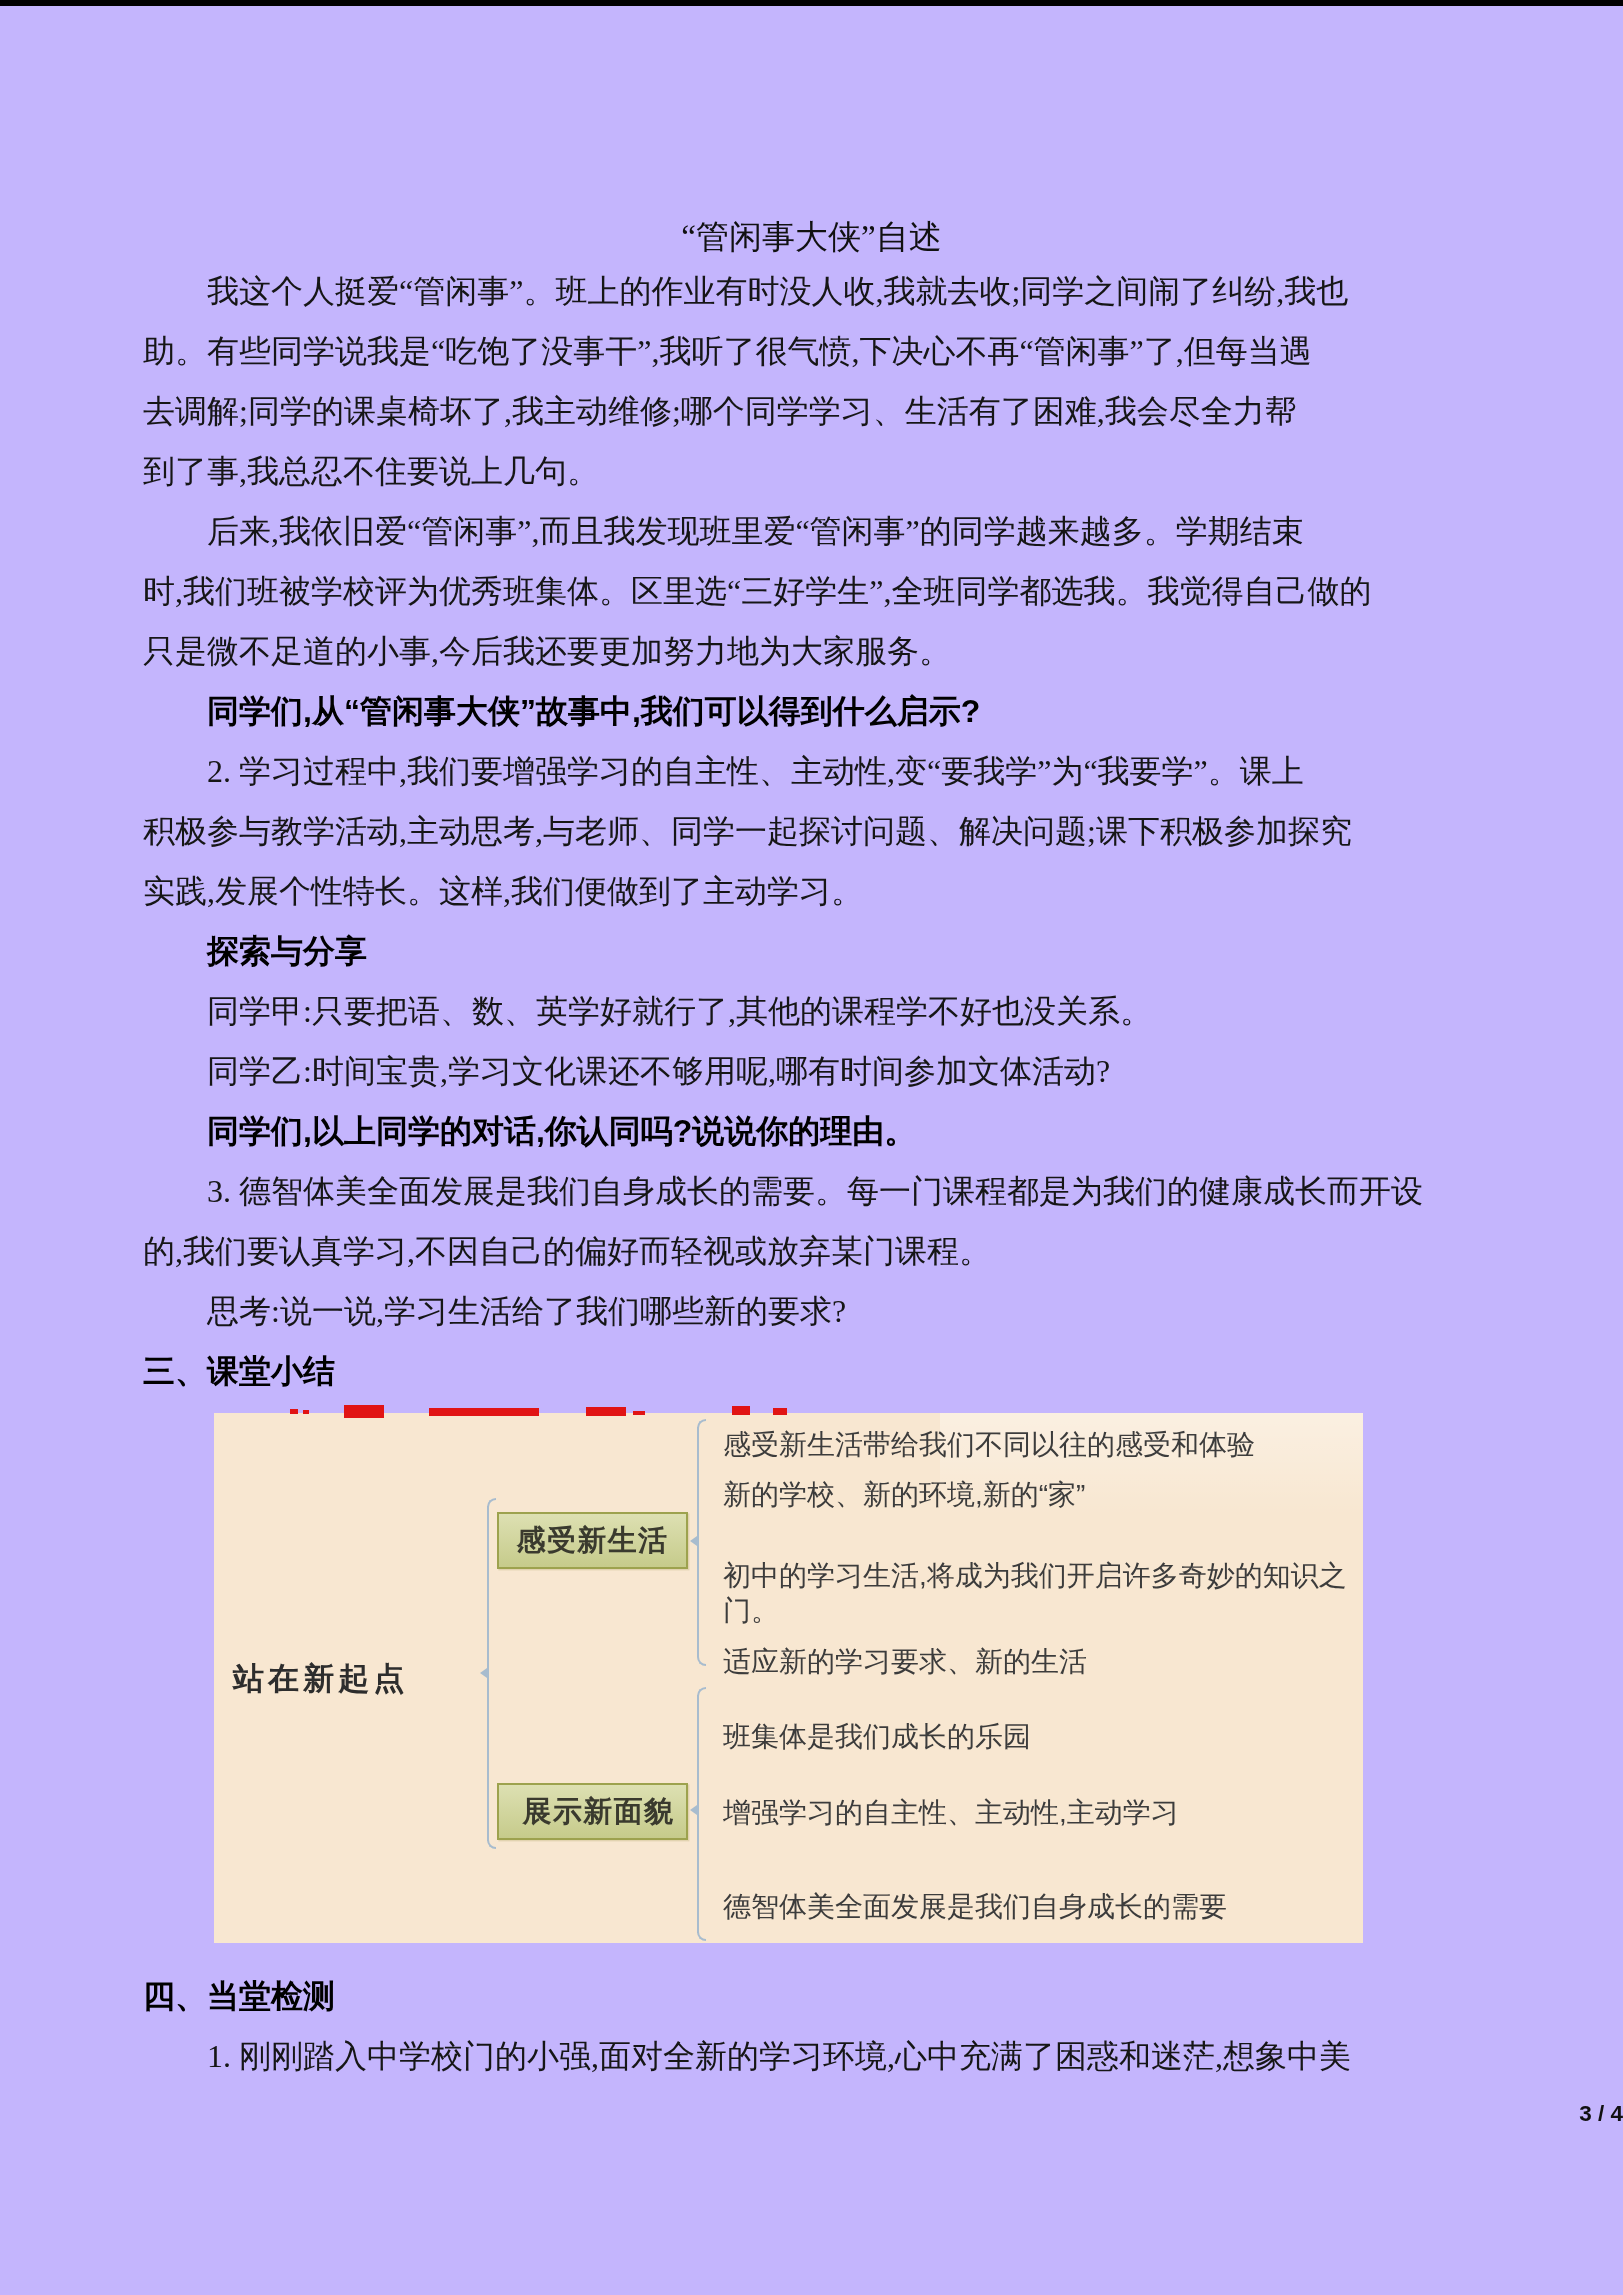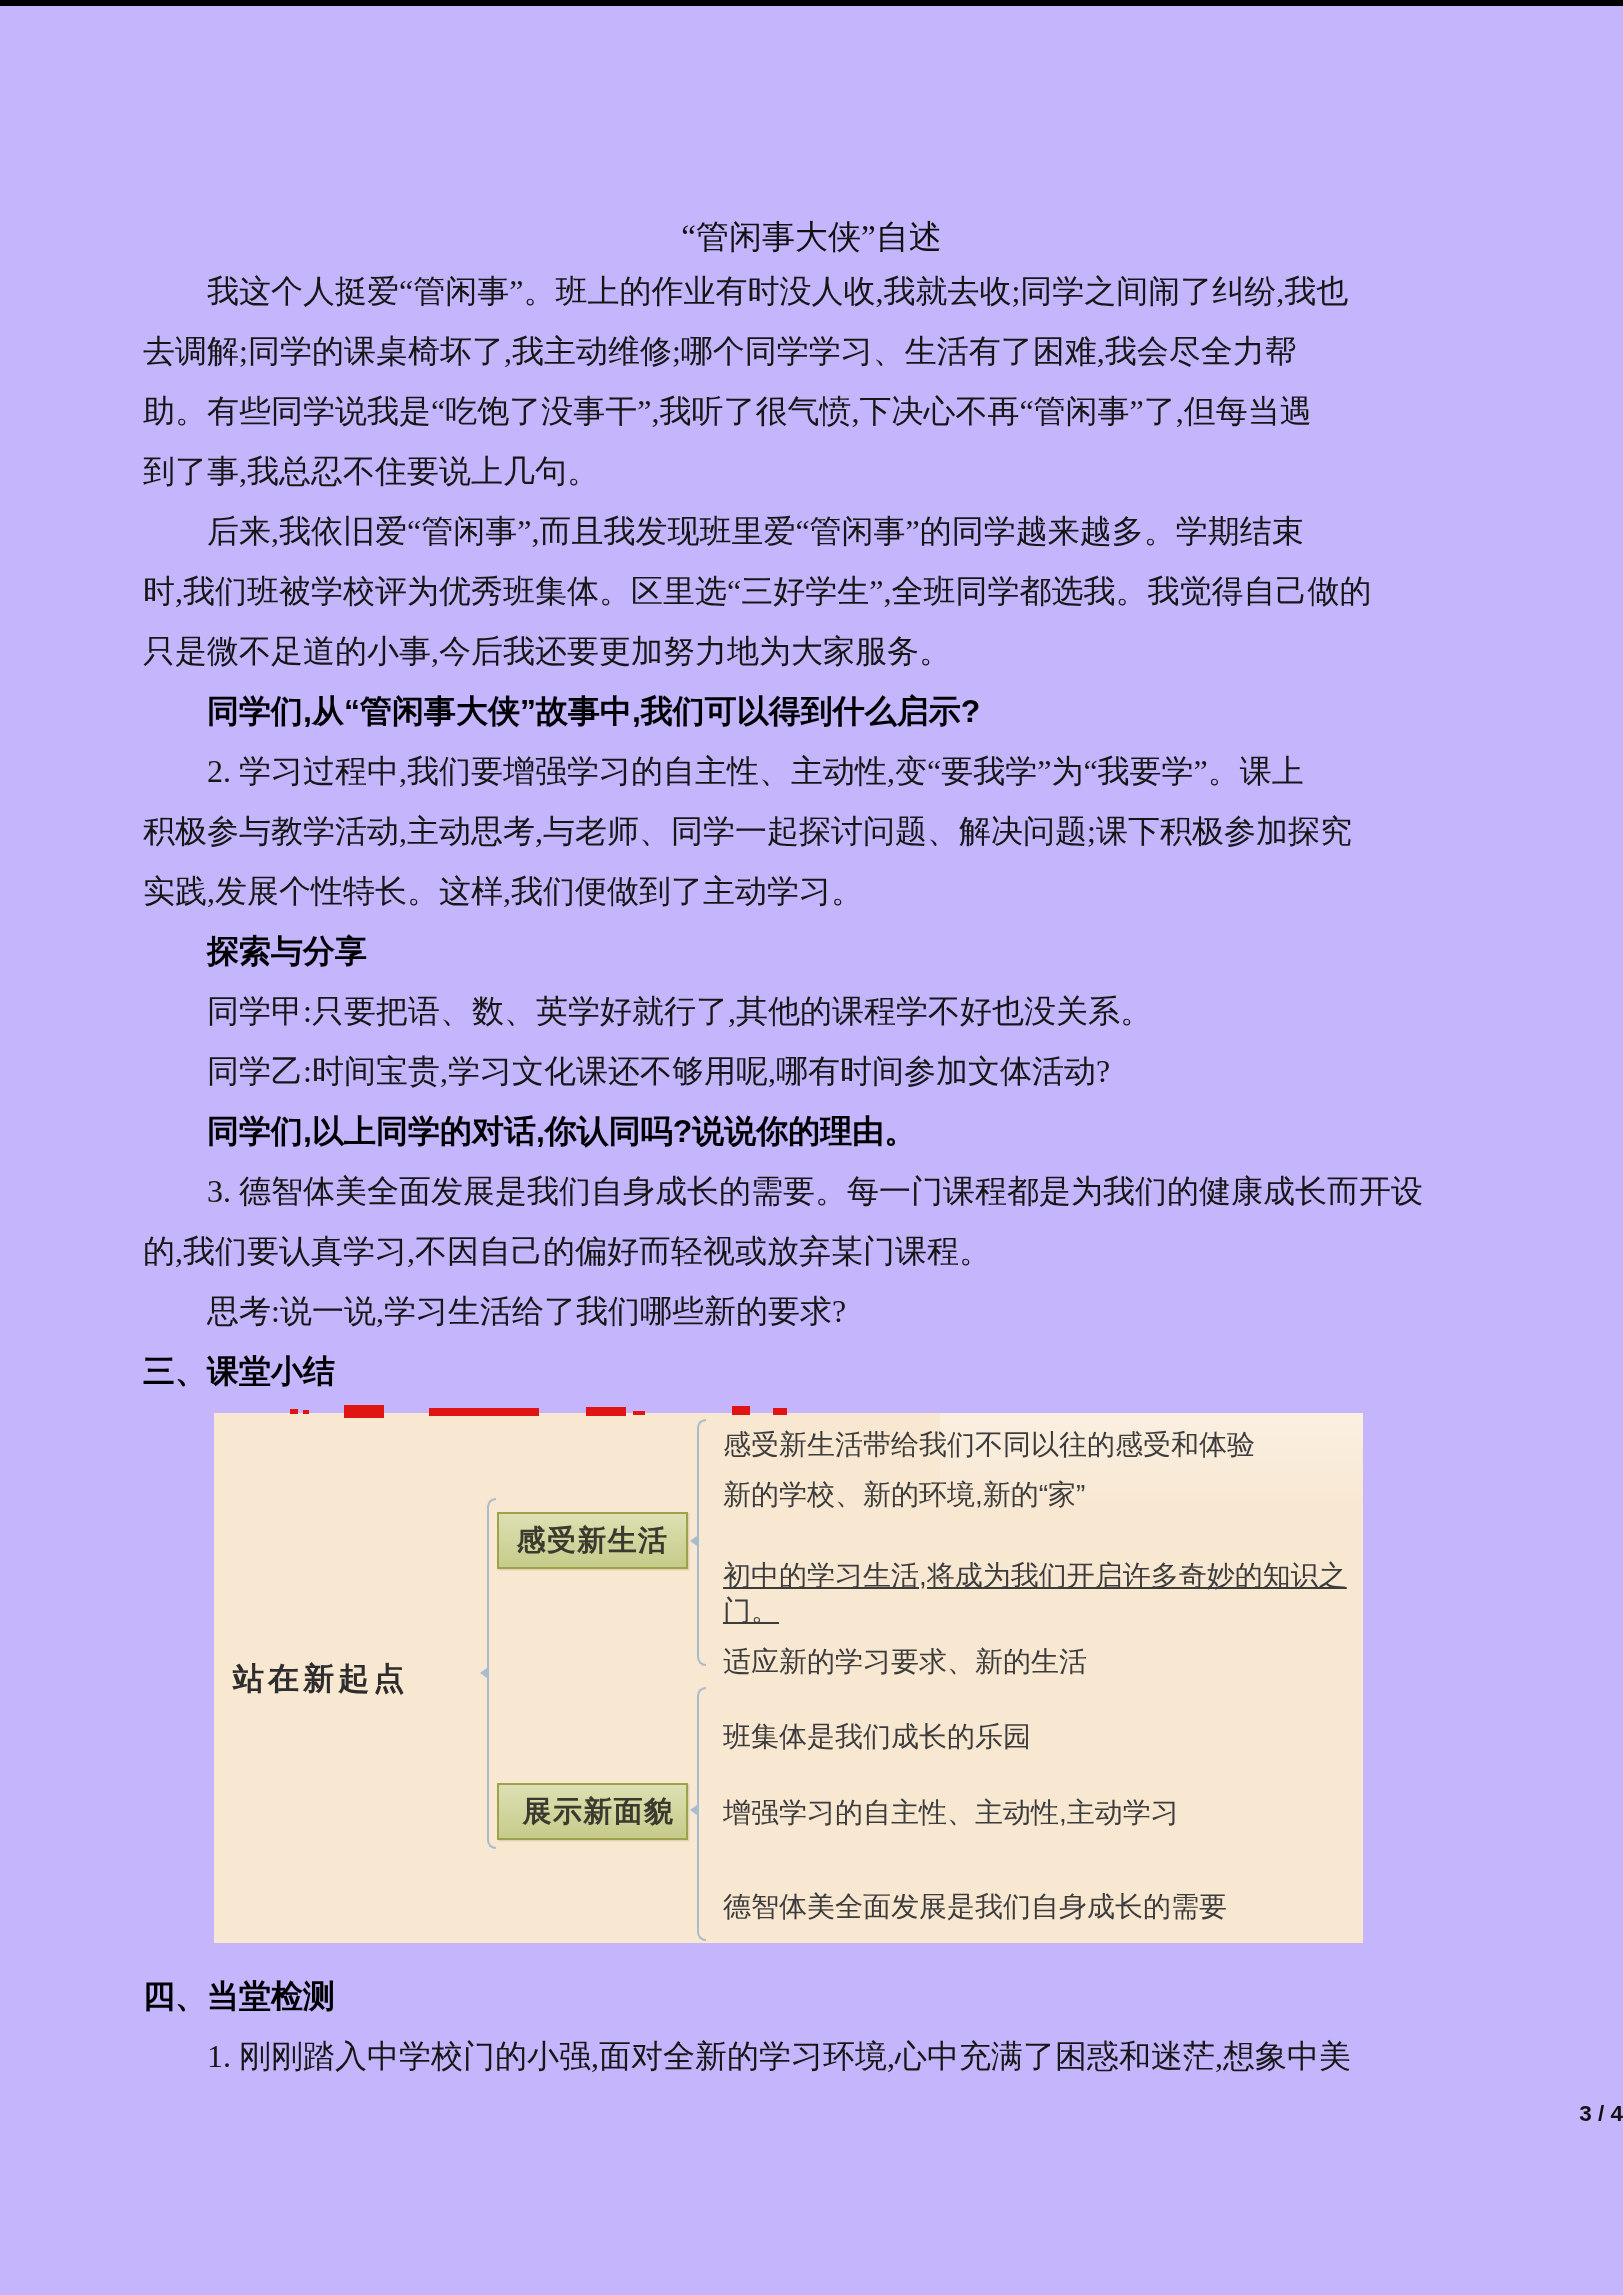--- a/index.html
+++ b/index.html
@@ -58,21 +58,21 @@
     text-align:center;line-height:53px;font-size:29px;font-weight:bold;
     color:#3a3a2e;letter-spacing:1.4px;
     box-shadow:1.4px 1.4px 0 rgba(160,150,80,.25);
   }
   #node-1{top:99px;}
   #node-2{top:370px;padding-left:12px;}
   .ditem{
     position:absolute;left:509px;height:34px;line-height:34px;
     font-size:28px;color:#3c3c3c;white-space:nowrap;
   }
-  .ditem.wrap{white-space:normal;width:634px;line-height:35px;height:auto;text-decoration:underline;}
+  .ditem.wrap{white-space:normal;width:634px;line-height:35px;height:auto;}
   
   .brace{position:absolute;width:11px;}
   .brace .bar{position:absolute;left:0;top:8.2px;bottom:8.2px;width:2px;background:#a8bcce;}
   .brace .tip{position:absolute;left:0;width:8.9px;height:9.5px;box-sizing:border-box;}
   .brace .tip.top{top:0;border-left:2px solid #a8bcce;border-top:2px solid #a8bcce;border-top-left-radius:8.9px;}
   .brace .tip.bot{bottom:0;border-left:2px solid #a8bcce;border-bottom:2px solid #a8bcce;border-bottom-left-radius:8.9px;}
   .brace .nub{
     position:absolute;left:-6.8px;width:0;height:0;
     border-top:5.5px solid transparent;border-bottom:5.5px solid transparent;
     border-right:7.5px solid #a8bcce;
@@ -86,22 +86,22 @@
 </head>
 <body>
 
 <div class="page">
   <div class="topbar"></div>
 
   <div class="doc-title">“管闲事大侠”自述</div>
 
   <div class="textblock" id="body-a">
       <div class="line indent">我这个人挺爱“管闲事”。班上的作业有时没人收,我就去收;同学之间闹了纠纷,我也</div>
+      <div class="line">助。有些同学说我是“吃饱了没事干”,我听了很气愤,下决心不再“管闲事”了,但每当遇</div>
       <div class="line">去调解;同学的课桌椅坏了,我主动维修;哪个同学学习、生活有了困难,我会尽全力帮</div>
-      <div class="line">助。有些同学说我是“吃饱了没事干”,我听了很气愤,下决心不再“管闲事”了,但每当遇</div>
       <div class="line">到了事,我总忍不住要说上几句。</div>
       <div class="line indent">后来,我依旧爱“管闲事”,而且我发现班里爱“管闲事”的同学越来越多。学期结束</div>
       <div class="line">时,我们班被学校评为优秀班集体。区里选“三好学生”,全班同学都选我。我觉得自己做的</div>
       <div class="line">只是微不足道的小事,今后我还要更加努力地为大家服务。</div>
       <div class="line indent bold">同学们,从“管闲事大侠”故事中,我们可以得到什么启示?</div>
       <div class="line indent">2. 学习过程中,我们要增强学习的自主性、主动性,变“要我学”为“我要学”。课上</div>
       <div class="line">积极参与教学活动,主动思考,与老师、同学一起探讨问题、解决问题;课下积极参加探究</div>
       <div class="line">实践,发展个性特长。这样,我们便做到了主动学习。</div>
       <div class="line indent bold">探索与分享</div>
       <div class="line indent">同学甲:只要把语、数、英学好就行了,其他的课程学不好也没关系。</div>

